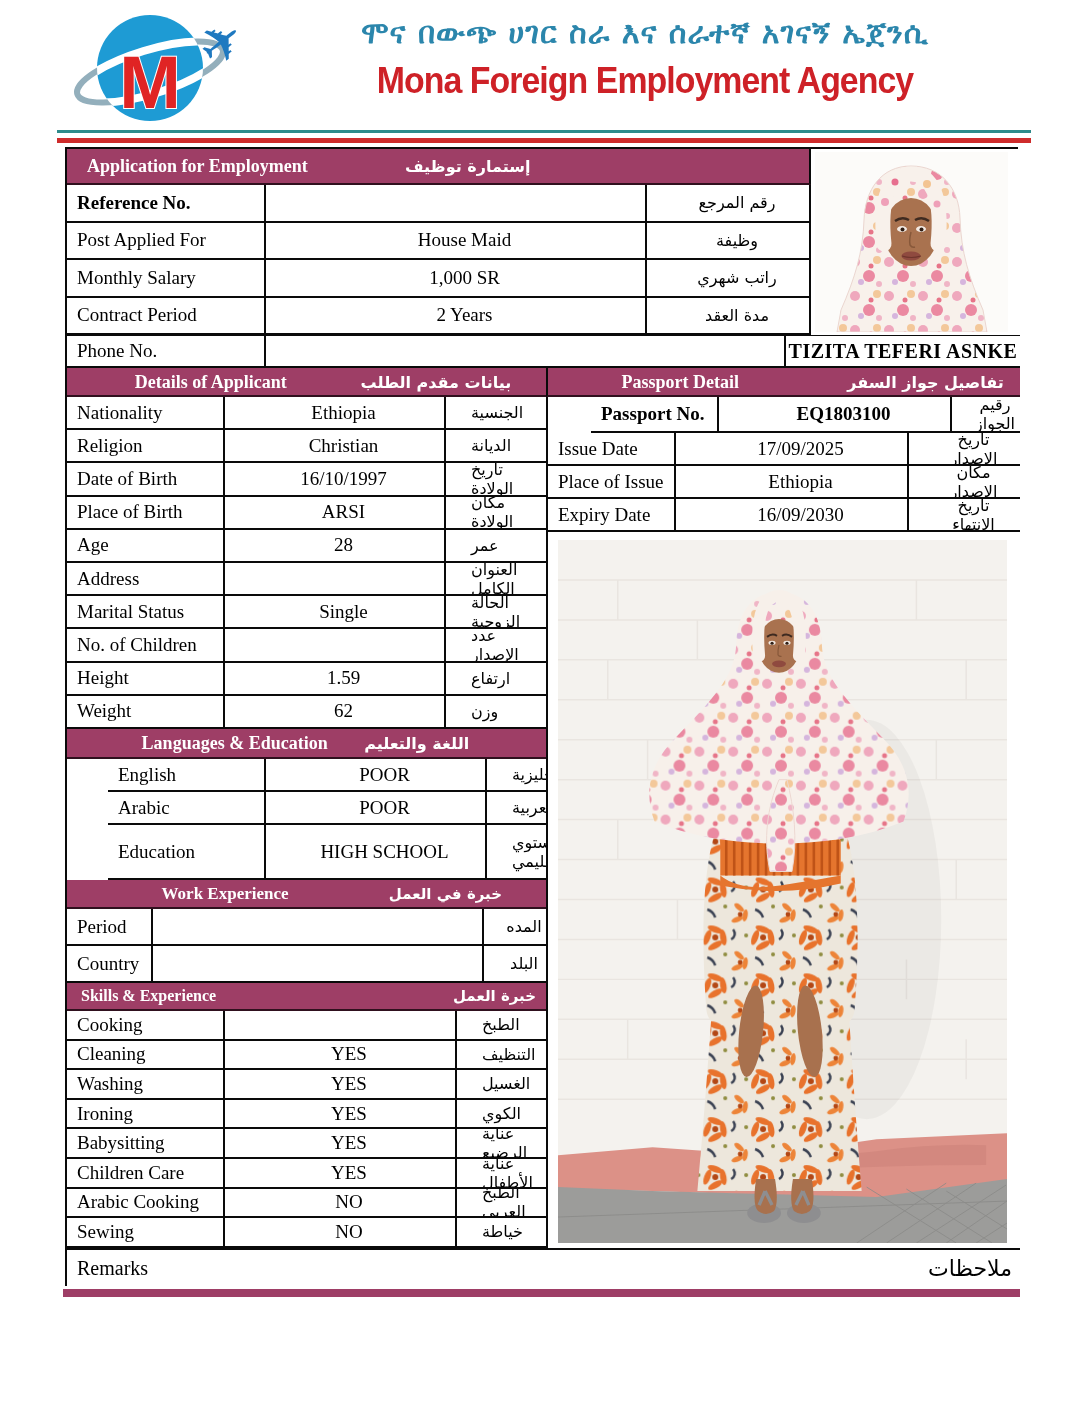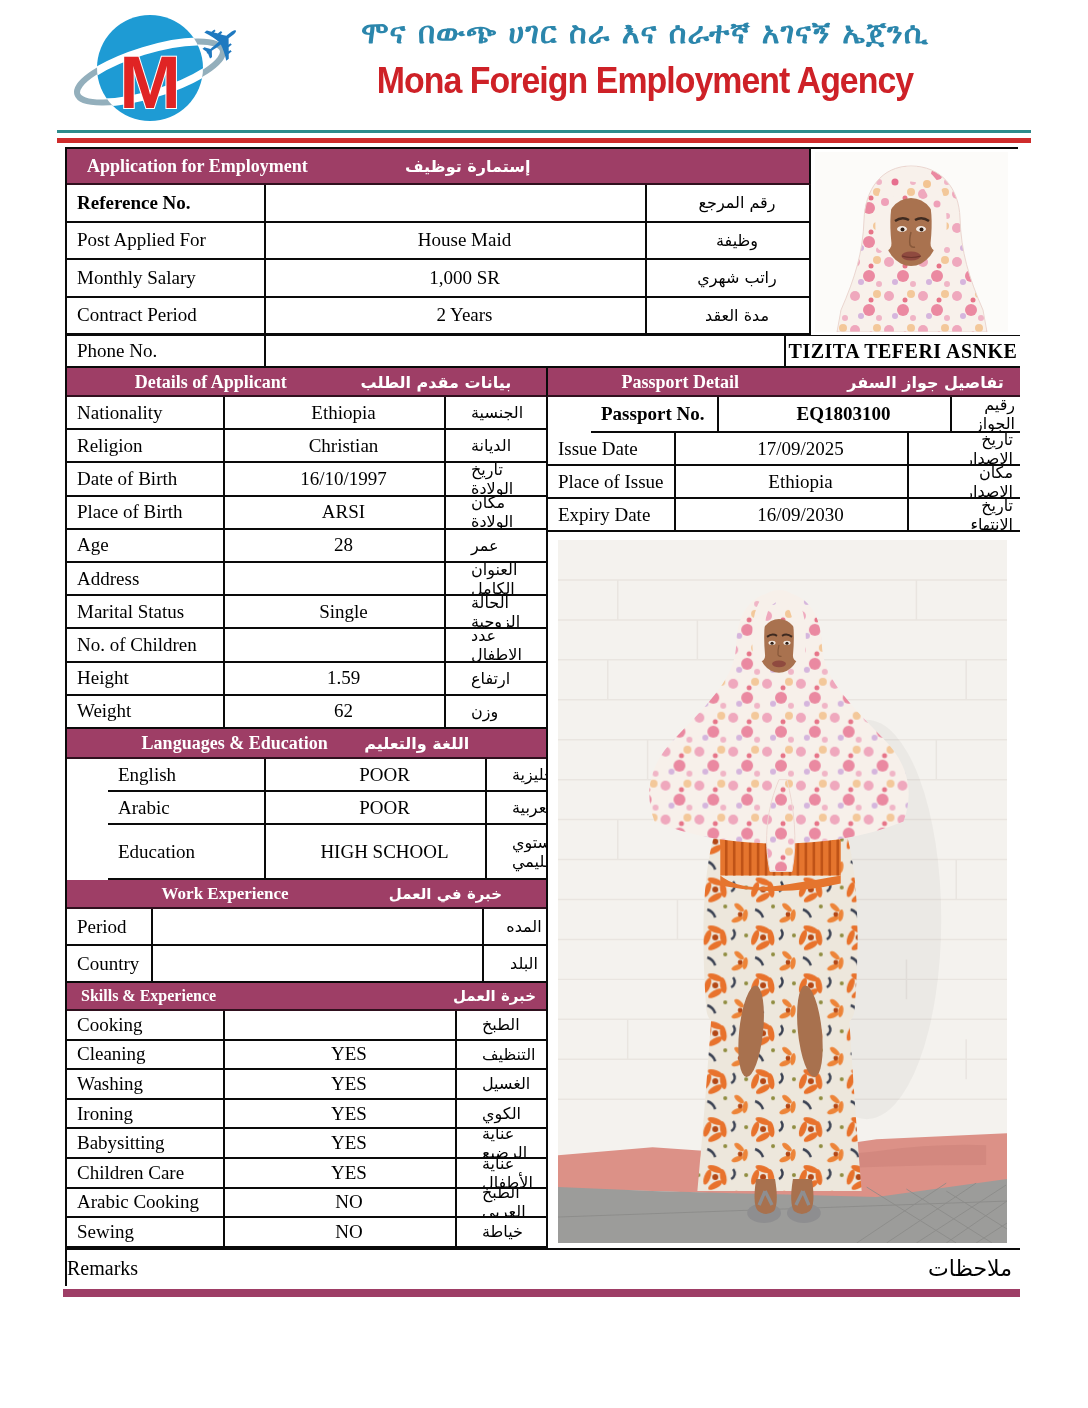--- a/index.html
+++ b/index.html
@@ -48,21 +48,21 @@
 
   .tgrid{background:#fff;}
   .trow{display:grid;grid-template-columns:var(--cols);border-bottom:2px solid var(--border);background:#fff;gap:18px;}
   .cell{display:flex;align-items:center;border-right:2px solid var(--border);font-size:19px;overflow:hidden;}
   .trow .cell:last-child{border-right:none;}
   .sec-top .trow .cell:last-child{border-right:2px solid var(--border);}
   .c-label{justify-content:flex-start;padding-left:10px;}
   .c-value{justify-content:center;text-align:center;}
   .c-ar{font-size:17px;padding:0 7px;font-family:"DejaVu Sans",sans-serif;font-size:16px;line-height:19px;}
   .ar-left .c-ar{justify-content:flex-start;text-align:left;}
-  .ar-center .c-ar{justify-content:center;text-align:right;}
+  .ar-center .c-ar{justify-content:center;text-align:center;}
   .bold{font-weight:bold;}
 
   .sec-top{left:0;top:36px;width:744px;--cols:199px 363px 1fr;}
   .sec-top .trow{height:37.5px;}
   .sec-top .trow:first-child .c-label{font-weight:bold;}
 
   .phone-row{left:0;top:186px;width:953px;height:33px;display:grid;grid-template-columns:199px 520px 1fr;
              border-top:1px solid var(--border);border-bottom:2px solid var(--border);background:#fff;}
   .phone-row .cell{font-size:19px;}
   .phone-row .cell.name{font-weight:bold;font-size:20px;justify-content:center;letter-spacing:.5px;border-right:none;}
@@ -81,21 +81,21 @@
   .sec-passport .trow:first-child{height:36px;margin-left:43px;}
 
   .photo-head{left:744px;top:0;width:209px;height:186px;background:#fff;padding:3px 12px 3px 4px;}
   .photo-head svg{width:100%;height:100%;display:block;}
   .photo-full{left:479px;top:383px;width:474px;height:716px;border-left:2px solid var(--border);
               background:#fff;padding:8px 13px 5px 10px;}
   .photo-full svg{width:100%;height:100%;display:block;}
 
   .remarks-row{left:0;top:1099px;width:953px;height:38px;border-top:2px solid var(--border);
                display:flex;align-items:center;justify-content:space-between;background:#fff;}
-  .remarks-row .rem-en{font-size:20px;}
+  .remarks-row .rem-en{font-size:20px;padding-left:10px;}
   .remarks-row .rem-ar{font-size:22px;padding-right:8px;font-family:"DejaVu Sans",sans-serif;}
 
   .bottom-bar{position:absolute;left:63px;top:1289px;width:957px;height:8px;background:var(--maroon);}
 </style>
 </head>
 <body>
 
 <div class="page">
 
   <svg class="logo-svg" viewBox="0 0 190 130">
@@ -223,21 +223,21 @@
           <div class="cell c-ar">العنوان الكامل</div>
         </div>
         <div class="trow">
           <div class="cell c-label">Marital Status</div>
           <div class="cell c-value">Single</div>
           <div class="cell c-ar">الحالة الزوجية</div>
         </div>
         <div class="trow">
           <div class="cell c-label">No. of Children</div>
           <div class="cell c-value"></div>
-          <div class="cell c-ar">عدد الاطفال</div>
+          <div class="cell c-ar">عدد الإصدار</div>
         </div>
         <div class="trow">
           <div class="cell c-label">Height</div>
           <div class="cell c-value">1.59</div>
           <div class="cell c-ar">ارتفاع</div>
         </div>
         <div class="trow">
           <div class="cell c-label">Weight</div>
           <div class="cell c-value">62</div>
           <div class="cell c-ar">وزن</div>

